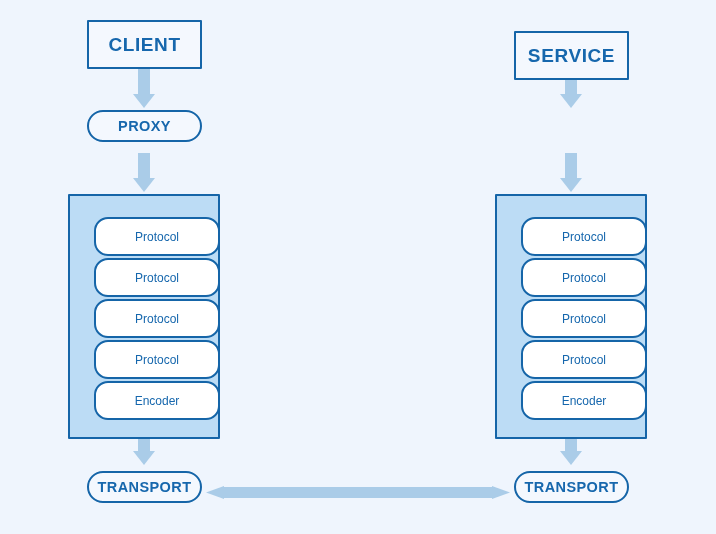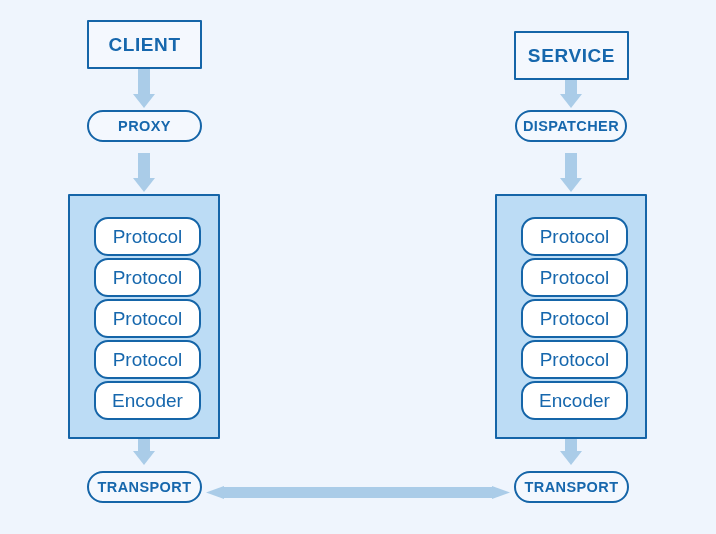--- a/index.html
+++ b/index.html
@@ -82,30 +82,30 @@
     background: #bcdcf5;
     border: 2px solid #1565a8;
     border-radius: 1px;
   }
 
   
   .layer-box {
     position: absolute;
     box-sizing: border-box;
     left: 24px;
-    width: 107px;
+    width: 126px;
     height: 39px;
     background: #ffffff;
     border: 2px solid #1565a8;
     border-radius: 14px;
     display: flex;
     align-items: center;
     justify-content: center;
     color: #1667ad;
-    font-size: 19px;
+    font-size: 12px;
     line-height: 1;
     white-space: nowrap;
   }
 </style>
 </head>
 <body>
 
 <div id="diagram-root">
 
   <svg id="arrow-layer" viewBox="0 0 716 534" width="716" height="534">
@@ -174,23 +174,20 @@
   </div>
 
   <div class="node pill-box pill-transport" style="left:87px; top:471px;">
     <span>TRANSPORT</span>
   </div>
 
   <div class="node endpoint-box" style="left:514px; top:31px;">
     <span>SERVICE</span>
   </div>
 
-  <div class="node pill-box pill-dispatch" style="left:515px; top:110px;">
-    <span>DISPATCHER</span>
-  </div>
 
   <div class="stack-container" style="left:495px; top:194px;">
     <div class="layer-box" style="top:21px;">
       <span>Protocol</span>
     </div>
     <div class="layer-box" style="top:62px;">
       <span>Protocol</span>
     </div>
     <div class="layer-box" style="top:103px;">
       <span>Protocol</span>

